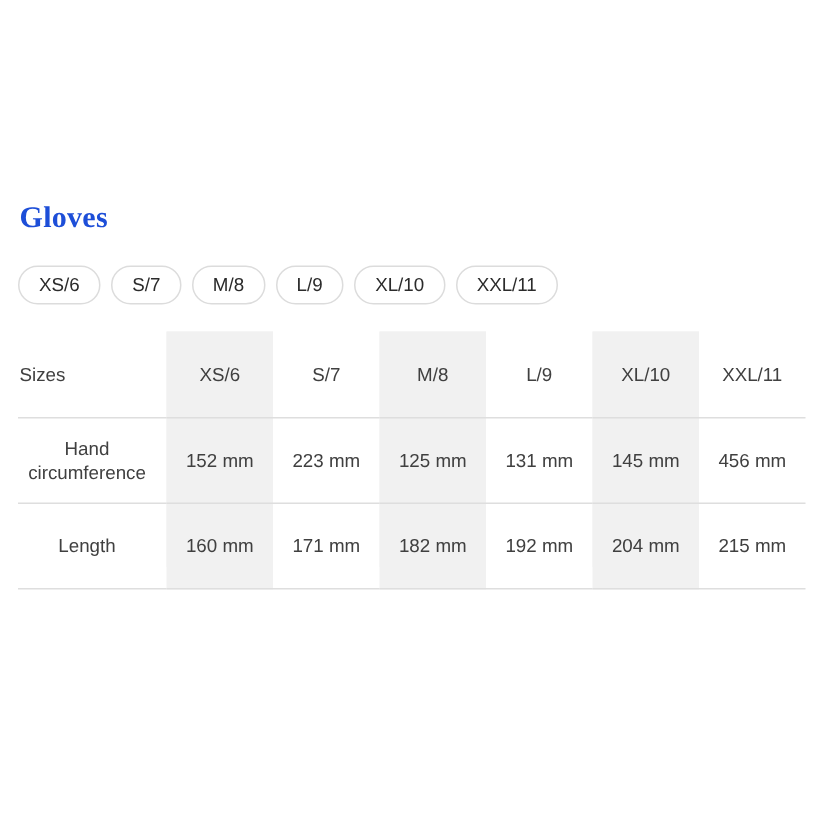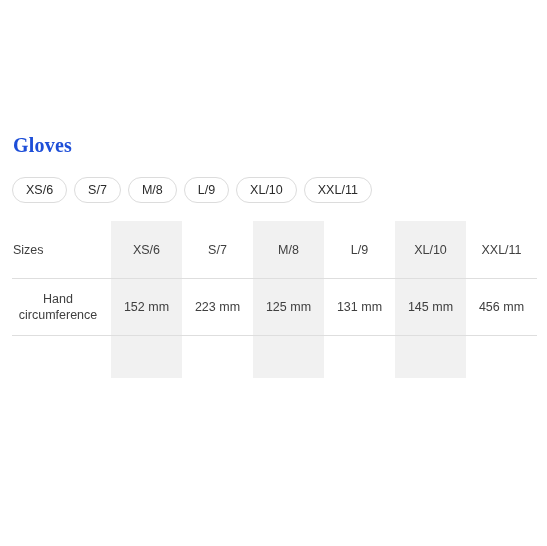--- a/index.html
+++ b/index.html
@@ -173,15 +173,24 @@
     <tbody id="size-table-body">
     <tr>
           <td class="label-cell">Hand circumference</td>
           <td class="value-cell shaded">152 mm</td>
           <td class="value-cell">223 mm</td>
           <td class="value-cell shaded">125 mm</td>
           <td class="value-cell">131 mm</td>
           <td class="value-cell shaded">145 mm</td>
           <td class="value-cell">456 mm</td>
         </tr>
+        <tr>
+          <td class="label-cell">Length</td>
+          <td class="value-cell shaded">160 mm</td>
+          <td class="value-cell">171 mm</td>
+          <td class="value-cell shaded">182 mm</td>
+          <td class="value-cell">192 mm</td>
+          <td class="value-cell shaded">204 mm</td>
+          <td class="value-cell">215 mm</td>
+        </tr>
       </tbody>
   </table>
 </div>
 
 </body></html>

